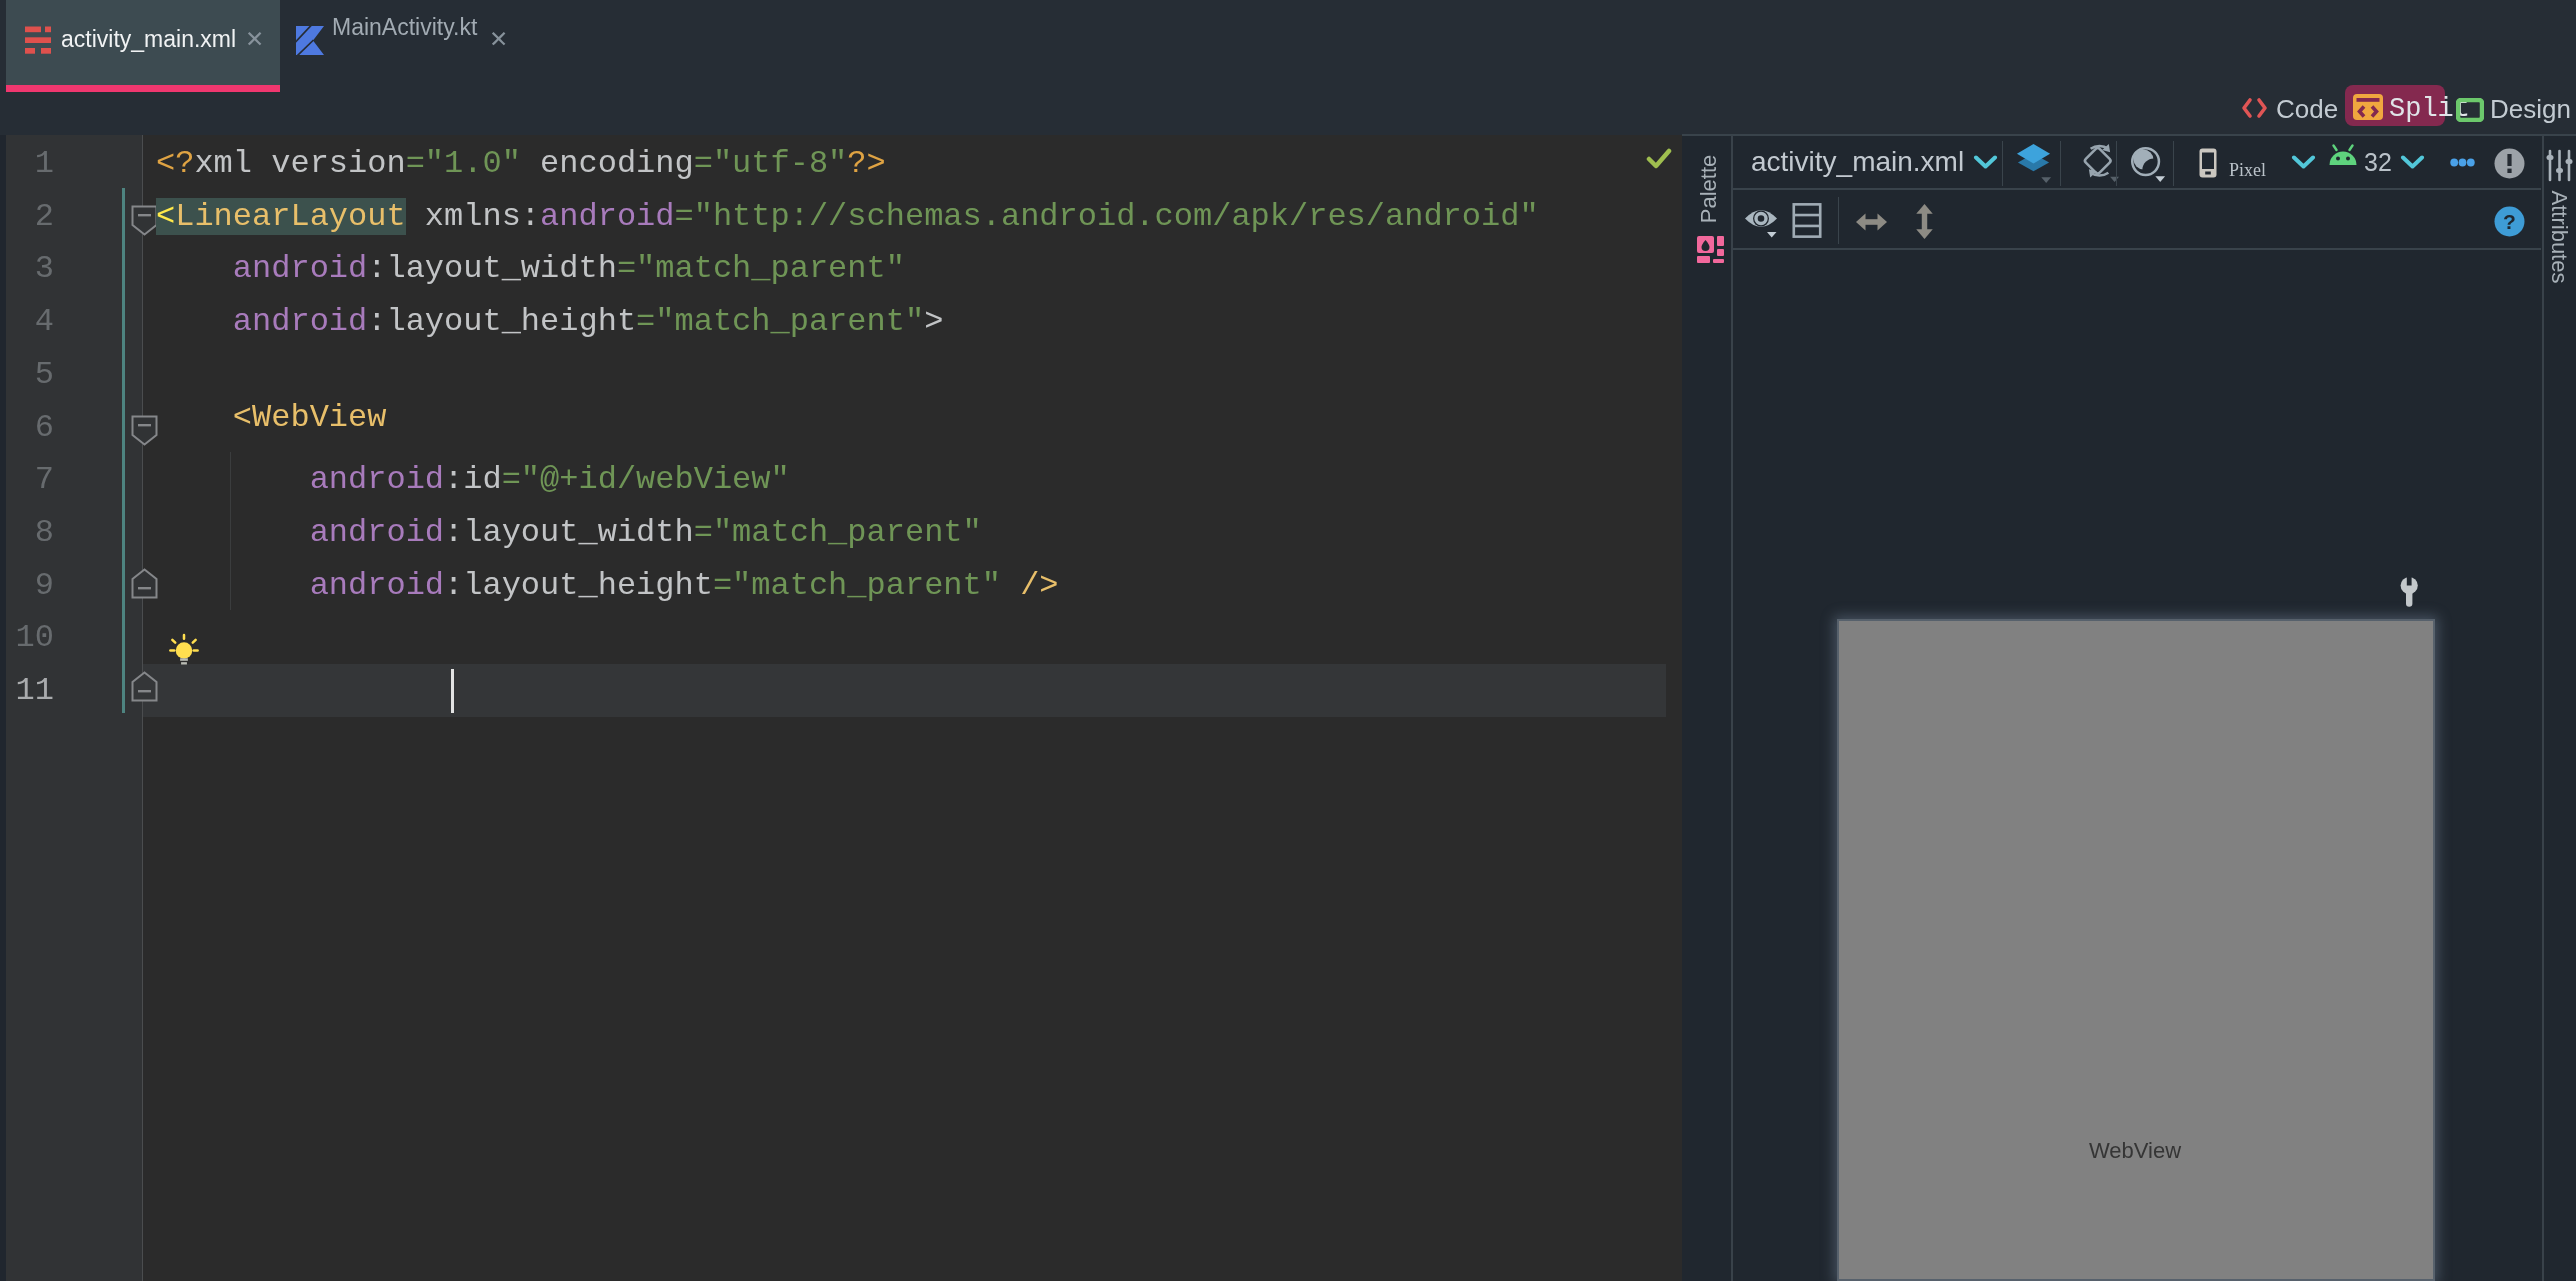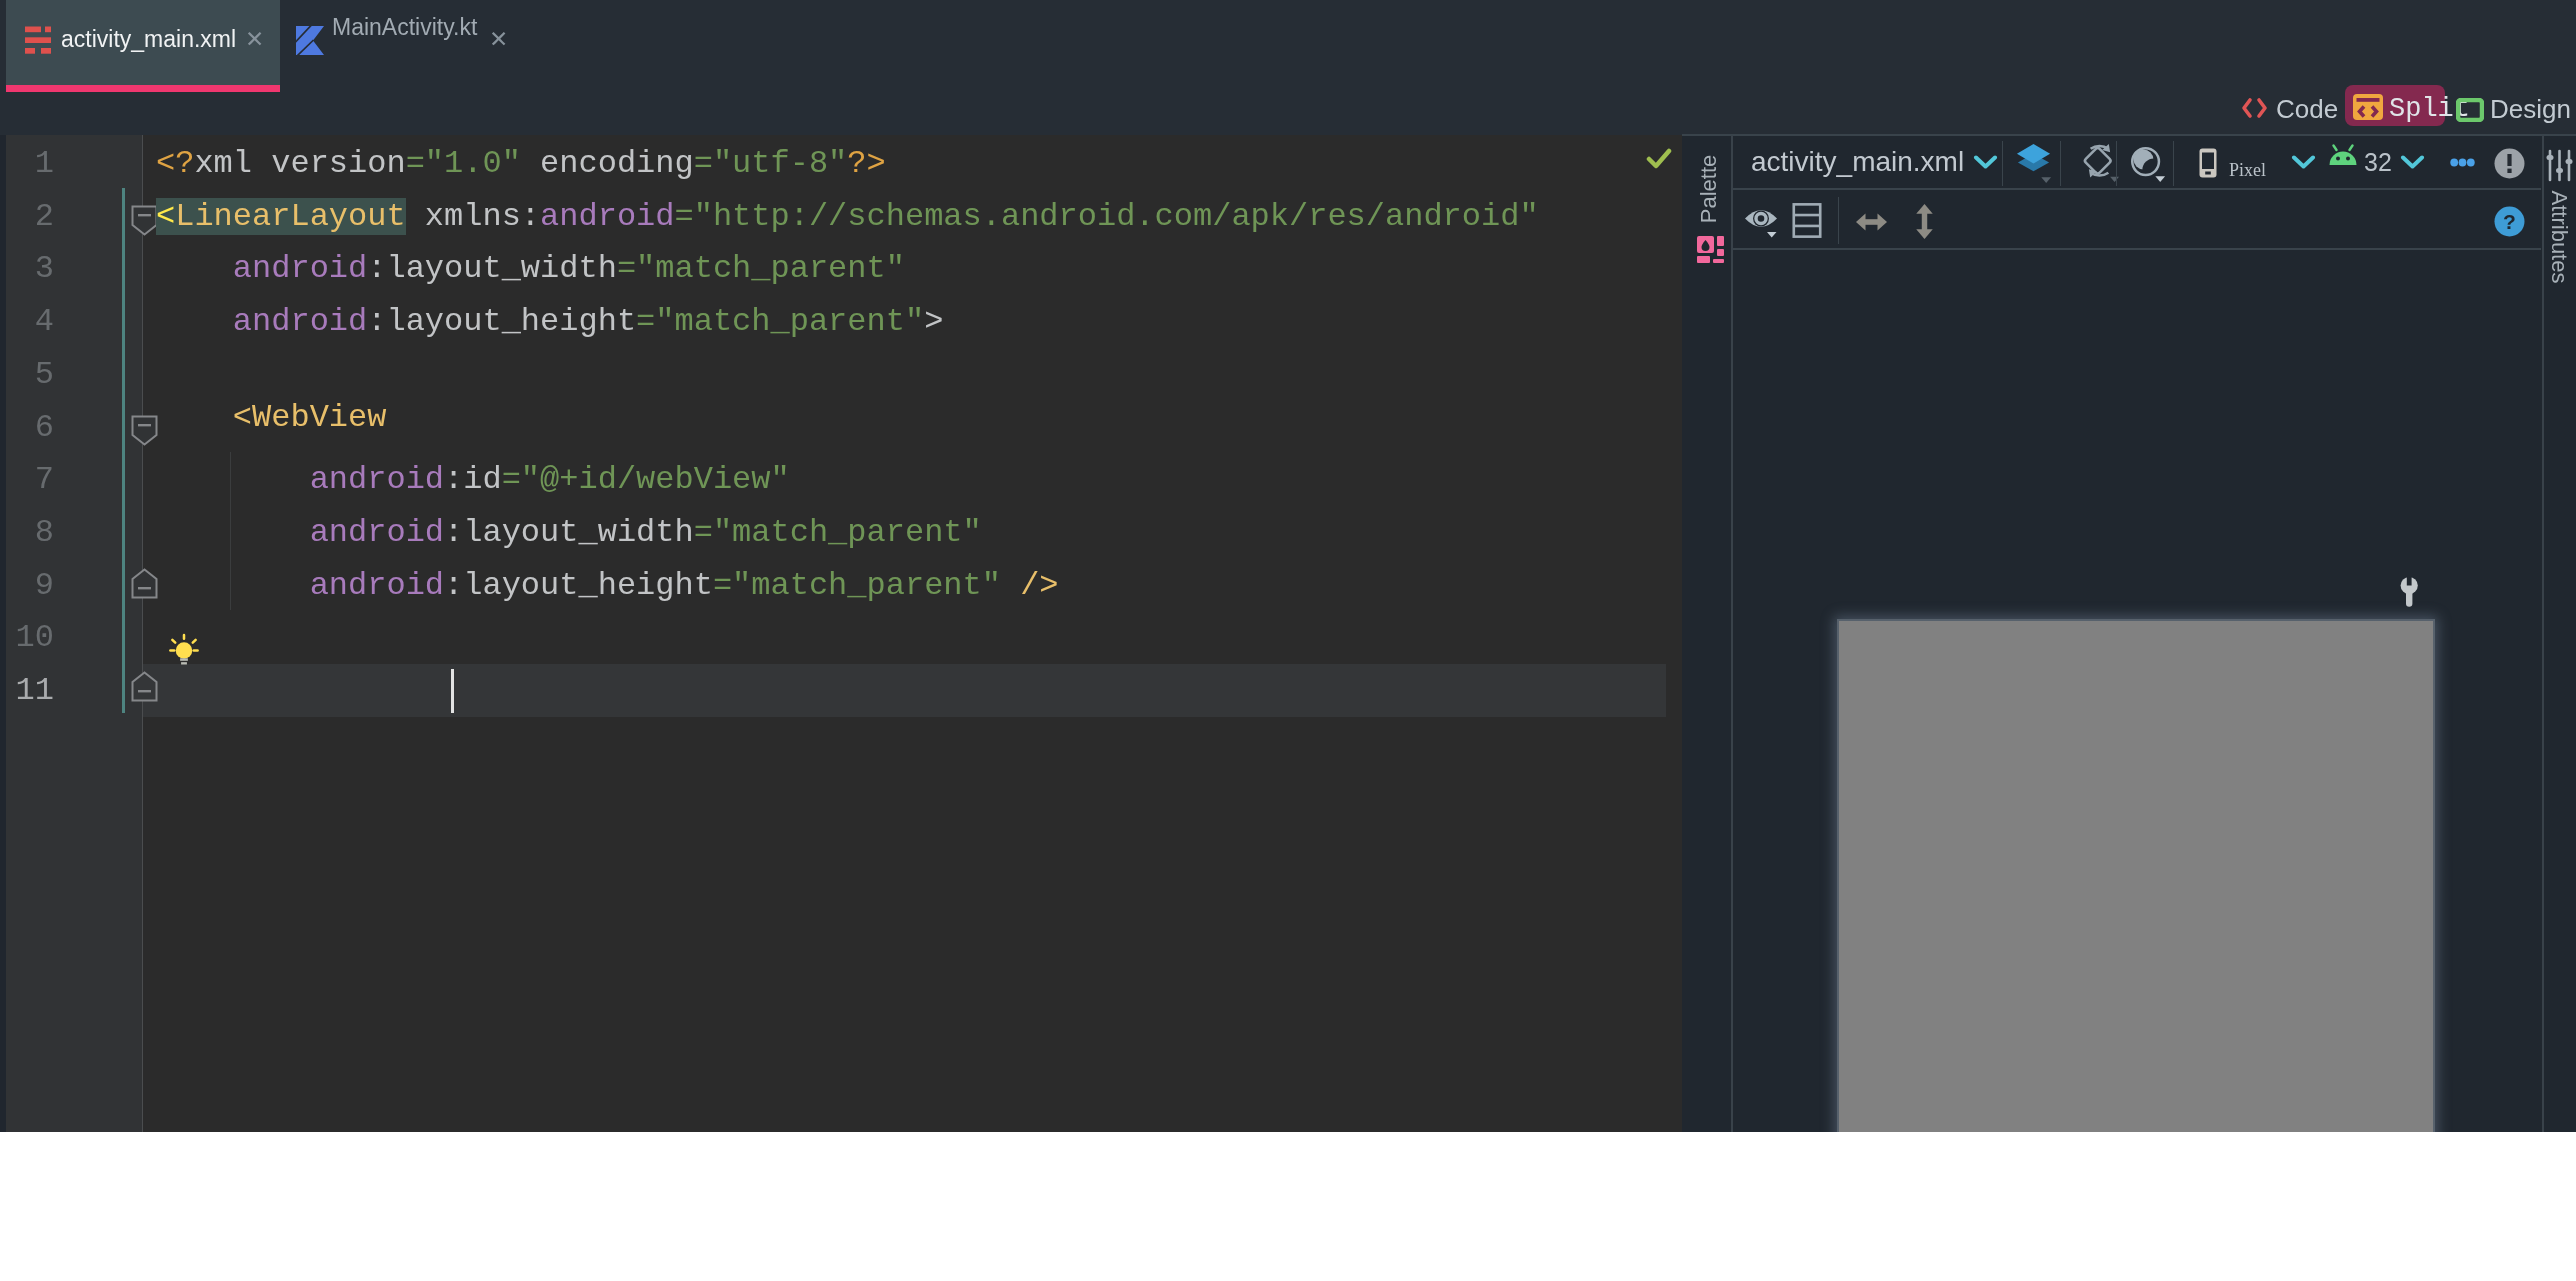--- a/index.html
+++ b/index.html
@@ -1,16 +1,16 @@
 <!DOCTYPE html>
 <html><head>
 <meta charset="utf-8">
 <style>
   html,body{margin:0;padding:0;}
-  #root{position:relative;width:2576px;height:1132px;background:#262D35;overflow:hidden;
+  #root{position:relative;width:2576px;height:1281px;background:#262D35;overflow:hidden;
         font-family:"Liberation Sans",sans-serif;-webkit-font-smoothing:antialiased;}
   .a{position:absolute;}
   
   .tag{color:#E8BF6A;}
   .pro{color:#DFA343;}
   .att{color:#C2C4C6;}
   .ns{color:#A87BBC;}
   .str{color:#6F9556;}
   .yel{color:#FFE94A;}
   .codeline{position:absolute;left:0;white-space:pre;font-family:"Liberation Mono",monospace;
@@ -253,21 +253,21 @@
     <circle cx="15.5" cy="15.5" r="15" fill="#3E9CD6"></circle>
     <text x="15.5" y="23" text-anchor="middle" font-family="Liberation Sans" font-size="21" font-weight="bold" fill="#1E2730">?</text>
   </svg>
 
   <svg class="a" style="left:2400px;top:576px;" width="19" height="32" viewBox="0 0 19 32">
     <circle cx="9.2" cy="9.5" r="8.6" fill="#C3C8CB"></circle>
     <rect x="6.8" y="-1" width="4.8" height="10.5" fill="#20272F"></rect>
     <path d="M6 13 H12.4 V27.5 A3.2 3.2 0 0 1 6 27.5 Z" fill="#C3C8CB"></path>
   </svg>
   <div class="a" style="left:1837px;top:619px;width:598px;height:662px;background:#818181;box-shadow:0 0 12px 3px rgba(140,160,185,0.35);border:2px solid #57616C;box-sizing:border-box;"></div>
-  <div class="a" style="left:2076px;top:1138px;width:118px;text-align:center;font-size:29px;color:#353535;">WebView</div>
+  <div class="a" style="left:2076px;top:1138px;width:118px;text-align:center;font-size:22px;color:#353535;">WebView</div>
 
   <svg class="a" style="left:2546px;top:149px;" width="27" height="33" viewBox="0 0 27 33">
     <g stroke="#A9B2BA" stroke-width="2.6" stroke-linecap="round">
       <line x1="4" y1="2" x2="4" y2="31"></line>
       <line x1="13.5" y1="2" x2="13.5" y2="31"></line>
       <line x1="23" y1="2" x2="23" y2="31"></line>
     </g>
     <g fill="#A9B2BA">
       <rect x="0.5" y="6" width="7" height="5" rx="2.5"></rect>
       <rect x="10" y="19" width="7" height="5" rx="2.5"></rect>

